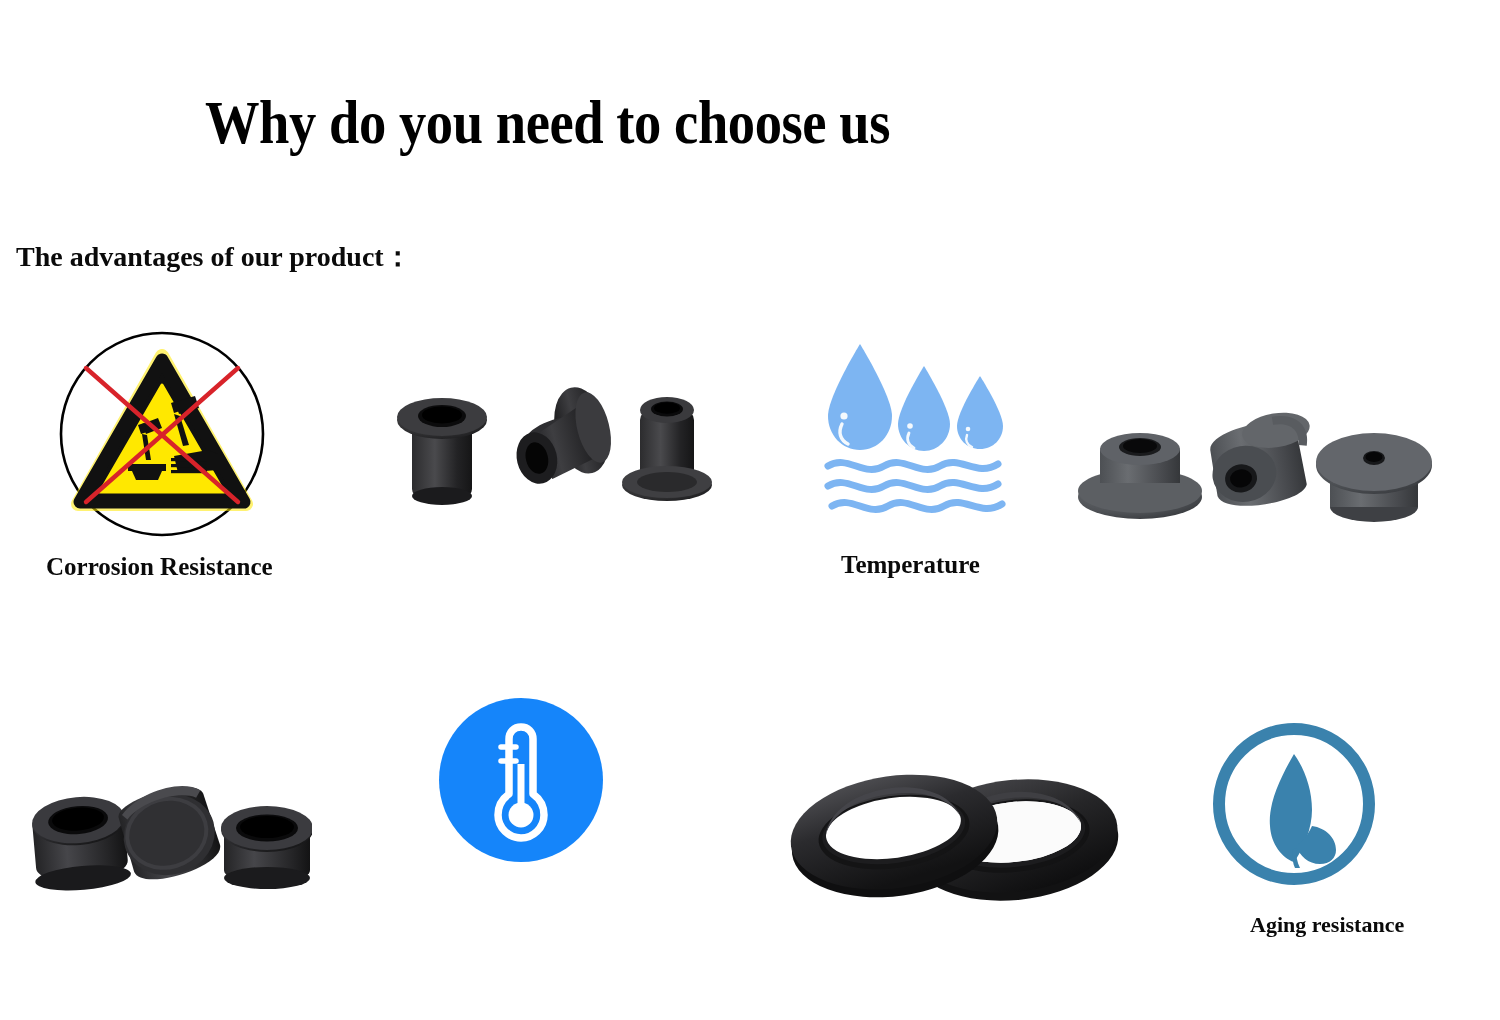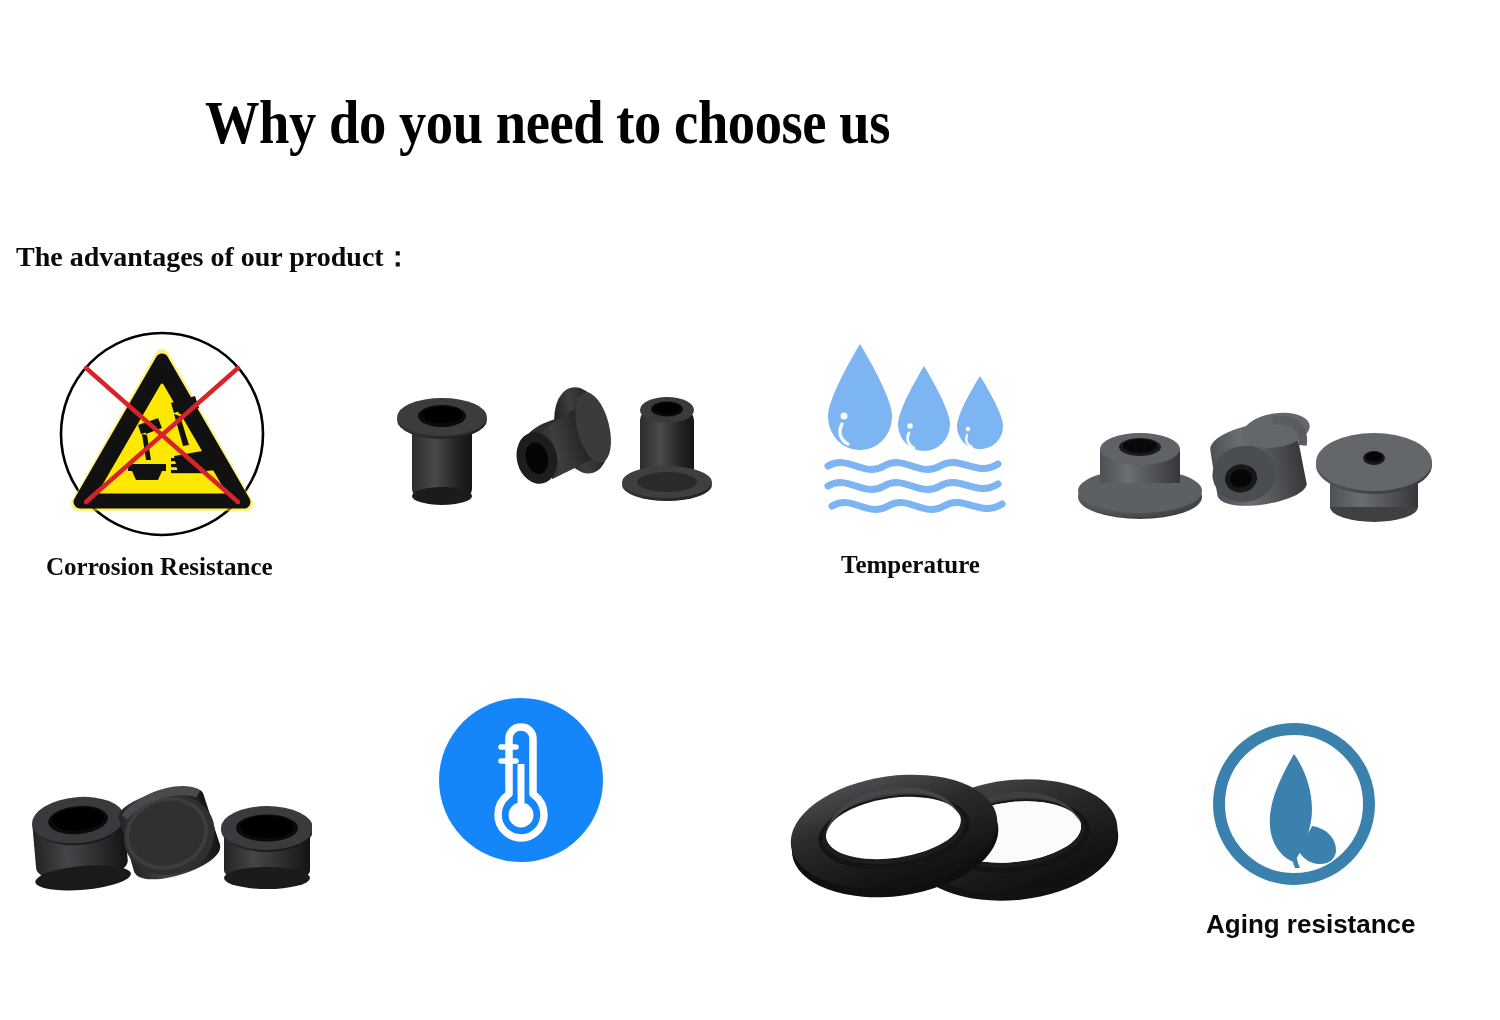--- a/index.html
+++ b/index.html
@@ -49,24 +49,25 @@
   
   .caption {
     position: absolute;
     font-weight: bold;
     font-size: 25px;
     line-height: 33px;
     color: #0a0a0a;
     white-space: nowrap;
   }
   .caption.sans {
-    font-family: Liberation Sans, sans-serif;
+    font-family: Liberation Serif, serif;
     font-weight: bold;
-    font-size: 26px;
+    font-size: 22px;
     letter-spacing: 0px;
+    margin-left: 44px;
   }
   .caption.two-line { white-space: normal; width: 400px; }
 
   
   .corrosion-circle {
     position: absolute;
     left: 58px;
     top: 330px;
     width: 208px;
     height: 208px;

